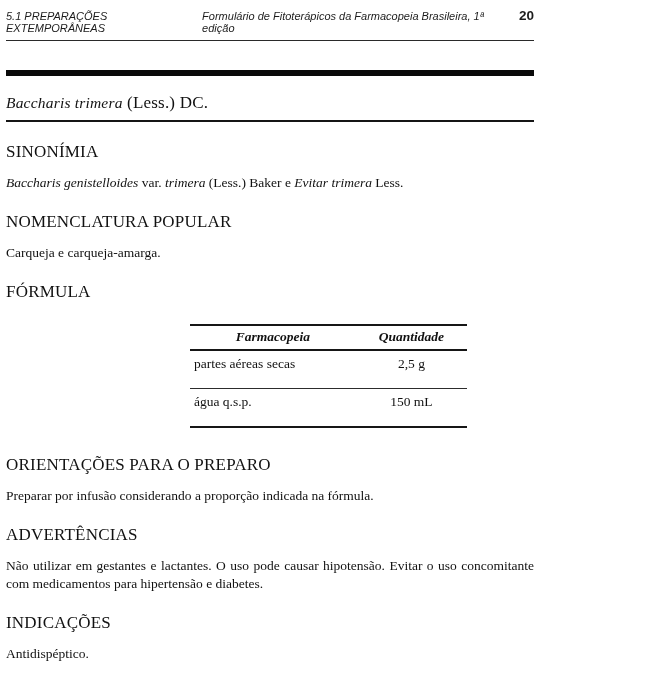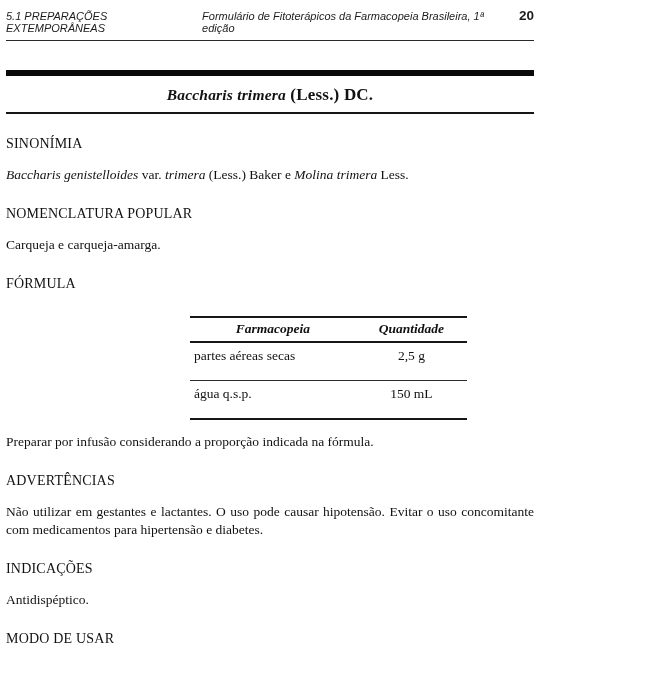--- a/index.html
+++ b/index.html
@@ -33,35 +33,34 @@
     font-weight: bold;
     font-size: 13.5px;
   }
   
   .title-bar {
     height: 6px;
     background: #0a0a0a;
     margin-top: 29px;
   }
   .monograph-title {
-    text-align: center;
-    margin-top: 9px;
-    font-weight: bold;
+    margin-top: 17px;
+    font-weight: normal;
     font-size: 17px;
     letter-spacing: 0.2px;
   }
   .monograph-title .species { font-style: italic; font-size: 15.5px; }
   .title-rule {
     height: 0;
     border-bottom: 2px solid #151515;
     margin-top: 7px;
   }
   
   .section-heading {
-    font-size: 14px;
+    font-size: 17px;
     line-height: 18px;
     margin-top: 21px;
     letter-spacing: 0.2px;
   }
   .para {
     font-size: 13.5px;
     line-height: 18px;
     margin-top: 13px;
   }
   .para.justified { text-align: justify; }
@@ -105,21 +104,21 @@
   <div class="title-bar"></div>
 
   <div class="monograph-title">
     <span class="species">Baccharis trimera</span>
     <span>(Less.) DC.</span>
   </div>
 
   <div class="title-rule"></div>
 
   <div class="section-heading">SINONÍMIA</div>
-  <div class="para"><span class="italic">Baccharis genistelloides</span><span> var. </span><span class="italic">trimera</span><span> (Less.) Baker e </span><span class="italic">Molina trimera</span><span> Less.</span></div>
+  <div class="para"><span class="italic">Baccharis genistelloides</span><span> var. </span><span class="italic">trimera</span><span> (Less.) Baker e </span><span class="italic">Evitar trimera</span><span> Less.</span></div>
 
   <div class="section-heading">NOMENCLATURA POPULAR</div>
   <div class="para">Carqueja e carqueja-amarga.</div>
 
   <div class="section-heading">FÓRMULA</div>
 
   <div class="formula-table-wrap">
     <table class="formula">
       <thead>
         <tr>
@@ -133,20 +132,21 @@
           <td class="cell-quantity">2,5 g</td>
         </tr>
         <tr>
           <td class="cell-component">água q.s.p.</td>
           <td class="cell-quantity">150 mL</td>
         </tr>
       </tbody>
     </table>
   </div>
 
+  <div class="section-heading" style="margin-top:28px">ORIENTAÇÕES PARA O PREPARO</div>
   <div class="para">Preparar por infusão considerando a proporção indicada na fórmula.</div>
 
   <div class="section-heading">ADVERTÊNCIAS</div>
   <div class="para justified">Não utilizar em gestantes e lactantes. O uso pode causar hipotensão. Evitar o uso concomitante com medicamentos para hipertensão e diabetes.</div>
 
   <div class="section-heading">INDICAÇÕES</div>
   <div class="para">Antidispéptico.</div>
 
   <div class="section-heading">MODO DE USAR</div>
 

